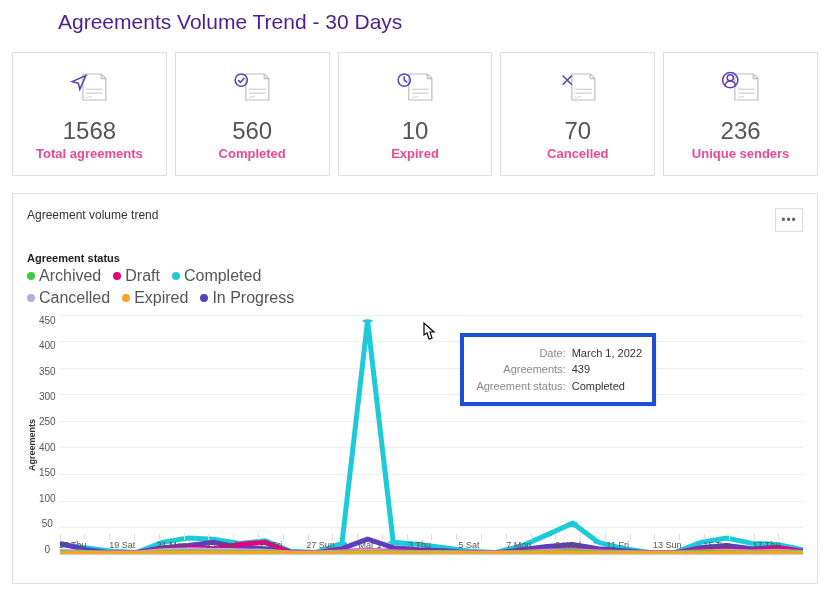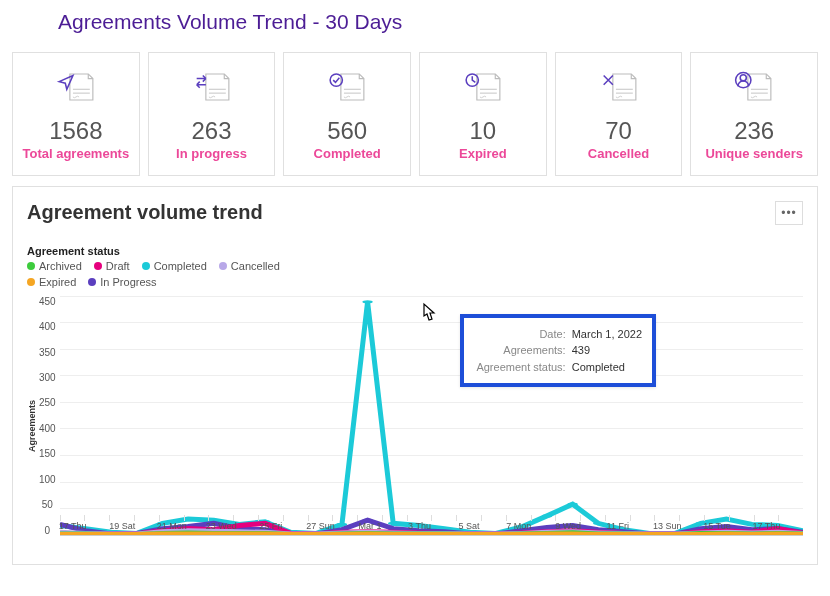--- a/index.html
+++ b/index.html
@@ -15,21 +15,21 @@
   .page-title {
     font-size: 21px;
     font-weight: 400;
     color: #4c1d95;
     margin-bottom: 18px;
     margin-left: 46px;
   }
   .kpi-row {
     display: flex;
     gap: 8px;
-    margin-bottom: 10px;
+    margin-bottom: 17px;
   }
   .kpi-card {
     flex: 1;
     border: 1px solid #e0e0e0;
     padding: 14px 6px 12px;
     display: flex;
     flex-direction: column;
     align-items: center;
   }
   .kpi-icon { margin-bottom: 6px; }
@@ -50,43 +50,43 @@
     border: 1px solid #e0e0e0;
     padding: 14px 14px 8px;
     position: relative;
   }
   .chart-title-row {
     display: flex;
     justify-content: space-between;
     align-items: flex-start;
   }
   .chart-title {
-    font-size: 20px;
-    font-weight: 700;
+    font-size: 12px;
+    font-weight: 400;
     color: #333;
   }
   .more-btn {
     border: 1px solid #ddd;
     width: 28px;
     height: 24px;
     display: flex;
     align-items: center;
     justify-content: center;
     color: #666;
     font-size: 12px;
     letter-spacing: 1px;
     cursor: pointer;
   }
   .legend-group { margin-top: 20px; }
   .legend-title { font-size: 11px; font-weight: 600; margin-bottom: 3px; color:#222;}
   .legend-grid {
     display: flex;
     flex-wrap: wrap;
     gap: 4px 12px;
-    font-size: 11px;
+    font-size: 16px;
     color: #555;
     max-width: 280px;
   }
   .legend-item { display: flex; align-items: center; gap: 4px; }
   .legend-dot { width: 8px; height: 8px; border-radius: 50%; }
   .chart-area {
     position: relative;
     margin-top: 8px;
     height: 260px;
     display: flex;
@@ -163,33 +163,20 @@
       <div class="kpi-icon"><svg class="doc-svg" viewBox="0 0 60 50">
     <path d="M22 8 h24 l6 6 v28 h-30 z" fill="none" stroke="#bbb" stroke-width="1.5"></path>
     <path d="M46 8 v6 h6" fill="none" stroke="#bbb" stroke-width="1.5"></path>
     <line x1="26" y1="28" x2="48" y2="28" stroke="#ccc" stroke-width="1.5"></line>
     <line x1="26" y1="33" x2="48" y2="33" stroke="#ccc" stroke-width="1.5"></line>
     <path d="M26 38 q2 2 4 0 t4 0" fill="none" stroke="#ccc" stroke-width="1.2"></path>
     <path d="M8 18 L26 10 L18 28 L16 20 Z" fill="none" stroke="#5B3FBF" stroke-width="2"></path>
   </svg></div>
     <div class="kpi-value">1568</div>
     <div class="kpi-label">Total agreements</div>
-    </div>
-    <div class="kpi-card">
-      <div class="kpi-icon"><svg class="doc-svg" viewBox="0 0 60 50">
-    <path d="M22 8 h24 l6 6 v28 h-30 z" fill="none" stroke="#bbb" stroke-width="1.5"></path>
-    <path d="M46 8 v6 h6" fill="none" stroke="#bbb" stroke-width="1.5"></path>
-    <line x1="26" y1="28" x2="48" y2="28" stroke="#ccc" stroke-width="1.5"></line>
-    <line x1="26" y1="33" x2="48" y2="33" stroke="#ccc" stroke-width="1.5"></line>
-    <path d="M26 38 q2 2 4 0 t4 0" fill="none" stroke="#ccc" stroke-width="1.2"></path>
-    <path d="M10 14 L22 14 M22 14 L18 10 M22 14 L18 18" stroke="#5B3FBF" stroke-width="2" fill="none"></path>
-          <path d="M22 22 L10 22 M10 22 L14 18 M10 22 L14 26" stroke="#5B3FBF" stroke-width="2" fill="none"></path>
-  </svg></div>
-    <div class="kpi-value">263</div>
-    <div class="kpi-label">In progress</div>
     </div>
     <div class="kpi-card">
       <div class="kpi-icon"><svg class="doc-svg" viewBox="0 0 60 50">
     <path d="M22 8 h24 l6 6 v28 h-30 z" fill="none" stroke="#bbb" stroke-width="1.5"></path>
     <path d="M46 8 v6 h6" fill="none" stroke="#bbb" stroke-width="1.5"></path>
     <line x1="26" y1="28" x2="48" y2="28" stroke="#ccc" stroke-width="1.5"></line>
     <line x1="26" y1="33" x2="48" y2="33" stroke="#ccc" stroke-width="1.5"></line>
     <path d="M26 38 q2 2 4 0 t4 0" fill="none" stroke="#ccc" stroke-width="1.2"></path>
     <circle cx="16" cy="16" r="8" fill="none" stroke="#5B3FBF" stroke-width="2"></circle>
           <path d="M12 16 l3 3 l5 -6" fill="none" stroke="#5B3FBF" stroke-width="2"></path>

